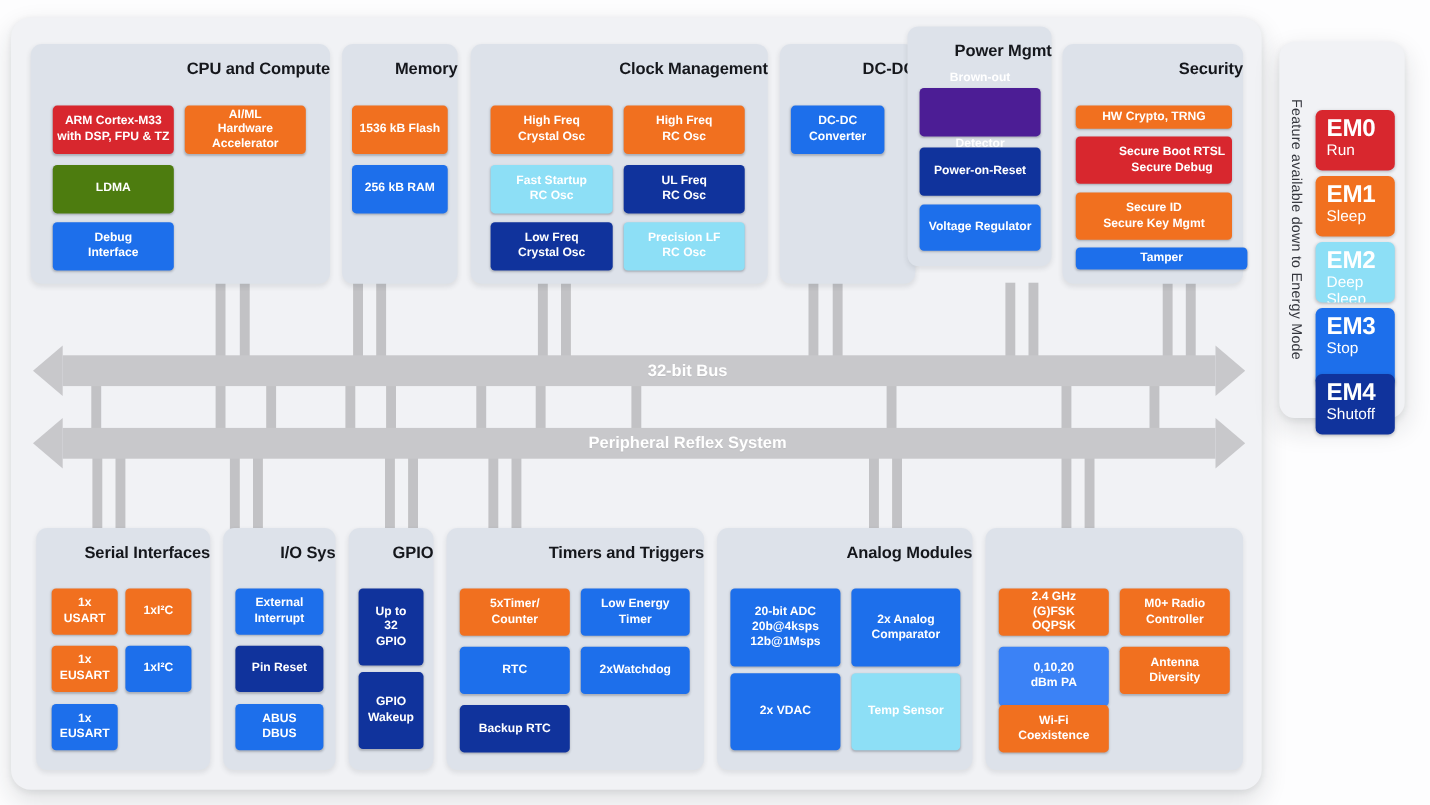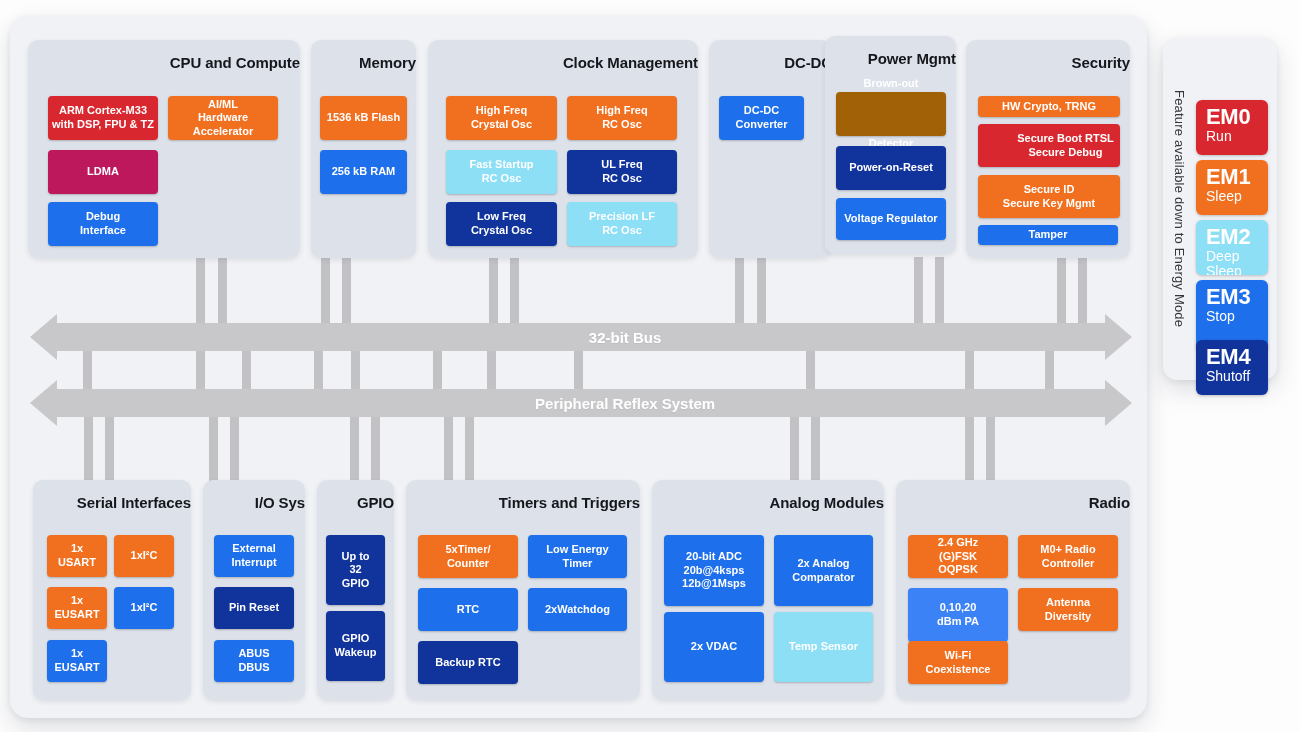--- a/index.html
+++ b/index.html
@@ -129,21 +129,21 @@
       <div class="panel-title">CPU and Compute</div>
       <div class="block" style="left: 20px; top: 56px; width: 110px; height: 44px; background: rgb(216, 39, 46);">
         <div>ARM Cortex-M33</div>
         <div>with DSP, FPU &amp; TZ</div>
       </div>
       <div class="block" style="left: 140px; top: 56px; width: 110px; height: 44px; background: rgb(241, 112, 31);">
         <div>AI/ML</div>
         <div>Hardware</div>
         <div>Accelerator</div>
       </div>
-      <div class="block" style="left: 20px; top: 110px; width: 110px; height: 44px; background: #be185d;">
+      <div class="block" style="left: 20px; top: 110px; width: 110px; height: 44px; background: #4d7c0f;">
         <div>LDMA</div>
       </div>
       <div class="block" style="left: 20px; top: 162px; width: 110px; height: 44px; background: rgb(29, 111, 235);">
         <div>Debug</div>
         <div>Interface</div>
       </div>
     </div>
     <div class="panel" style="left: 311px; top: 40px; width: 105px; height: 218px;">
       <div class="panel-title">Memory</div>
       <div class="block" style="left: 9px; top: 56px; width: 87px; height: 44px; background: rgb(241, 112, 31);">
@@ -180,23 +180,23 @@
         <div>RC Osc</div>
       </div>
     </div>
     <div class="panel" style="left: 709px; top: 40px; width: 123px; height: 218px; padding-left: 11px;">
       <div class="panel-title">DC-DC</div>
       <div class="block" style="left: 10px; top: 56px; width: 85px; height: 44px; background: rgb(29, 111, 235);">
         <div>DC-DC</div>
         <div>Converter</div>
       </div>
     </div>
-    <div class="panel" style="left: 825px; top: 36px; width: 131px; height: 218px;">
+    <div class="panel" style="left: 825px; top: 24px; width: 131px; height: 218px;">
       <div class="panel-title">Power Mgmt</div>
-      <div class="block" style="left: 11px; top: 56px; width: 110px; height: 44px; background: #a16207; gap: 46px;">
+      <div class="block" style="left: 11px; top: 56px; width: 110px; height: 44px; background: #4c1d95; gap: 46px;">
         <div>Brown-out</div>
         <div>Detector</div>
       </div>
       <div class="block" style="left: 11px; top: 110px; width: 110px; height: 44px; background: rgb(16, 51, 156);">
         <div>Power-on-Reset</div>
       </div>
       <div class="block" style="left: 11px; top: 162px; width: 110px; height: 42px; background: rgb(29, 111, 235);">
         <div>Voltage Regulator</div>
       </div>
     </div>
@@ -206,21 +206,21 @@
         <div>HW Crypto, TRNG</div>
       </div>
       <div class="block" style="left: 12px; top: 84px; width: 142px; height: 43px; background: rgb(216, 39, 46); padding-left: 35px;">
         <div>Secure Boot RTSL</div>
         <div>Secure Debug</div>
       </div>
       <div class="block" style="left: 12px; top: 135px; width: 142px; height: 43px; background: rgb(241, 112, 31);">
         <div>Secure ID</div>
         <div>Secure Key Mgmt</div>
       </div>
-      <div class="block" style="left: 12px; top: 185px; width: 140px; height: 20px; background: rgb(29, 111, 235);">
+      <div class="block" style="left: 12px; top: 185px; width: 156px; height: 20px; background: rgb(29, 111, 235);">
         <div>Tamper</div>
       </div>
     </div>
     <div class="panel" style="left: 33px; top: 480px; width: 158px; height: 220px;">
       <div class="panel-title">Serial Interfaces</div>
       <div class="block" style="left: 14px; top: 55px; width: 60px; height: 42px; background: rgb(241, 112, 31);">
         <div>1x</div>
         <div>USART</div>
       </div>
       <div class="block" style="left: 81px; top: 55px; width: 60px; height: 42px; background: rgb(241, 112, 31);">
@@ -296,21 +296,20 @@
         <div>Comparator</div>
       </div>
       <div class="block" style="left: 12px; top: 132px; width: 100px; height: 70px; background: rgb(29, 111, 235);">
         <div>2x VDAC</div>
       </div>
       <div class="block" style="left: 122px; top: 132px; width: 99px; height: 70px; background: rgb(141, 223, 246);">
         <div>Temp Sensor</div>
       </div>
     </div>
     <div class="panel" style="left: 896px; top: 480px; width: 234px; height: 220px;">
-      <div class="panel-title">Radio</div>
       <div class="block" style="left: 12px; top: 55px; width: 100px; height: 43px; background: rgb(241, 112, 31);">
         <div>2.4 GHz</div>
         <div>(G)FSK</div>
         <div>OQPSK</div>
       </div>
       <div class="block" style="left: 122px; top: 55px; width: 100px; height: 43px; background: rgb(241, 112, 31);">
         <div>M0+ Radio</div>
         <div>Controller</div>
       </div>
       <div class="block" style="left: 12px; top: 108px; width: 100px; height: 54px; background: #3b82f6;">

